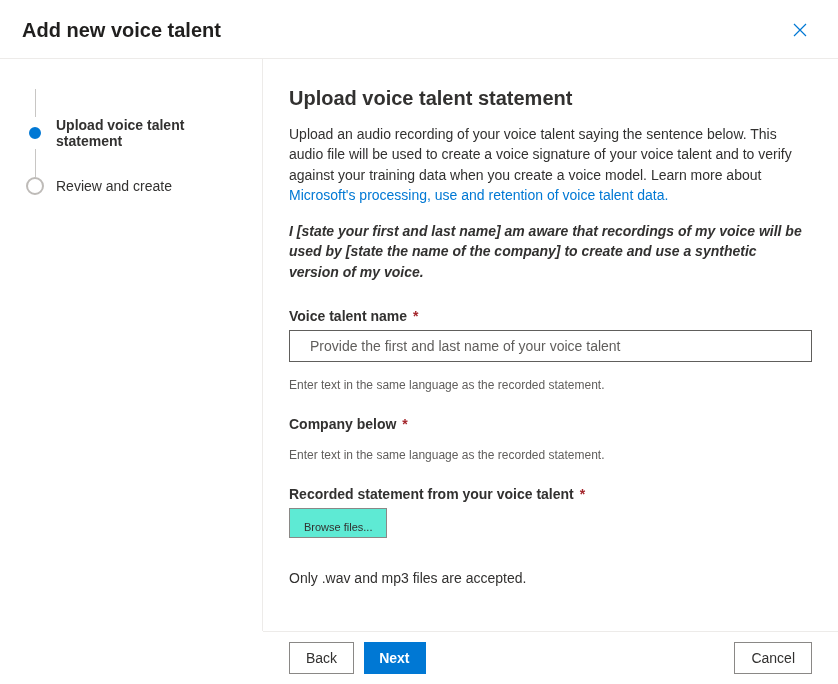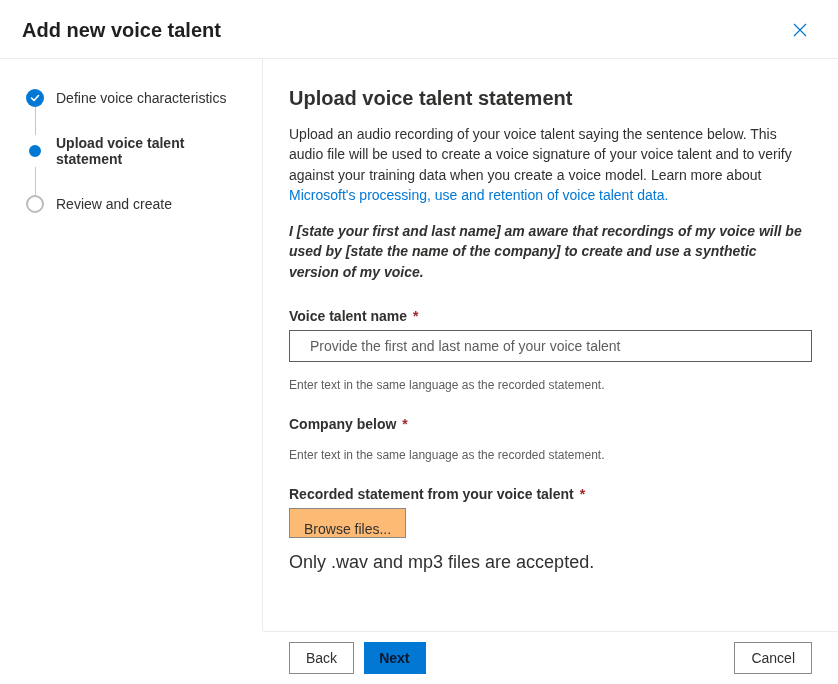--- a/index.html
+++ b/index.html
@@ -24,52 +24,44 @@
   .content h1 { font-size:20px; font-weight:600; margin-bottom:14px; }
   .intro { line-height:1.45; margin-bottom:8px; }
   .intro a { color:#0078d4; text-decoration:none;text-align:right; }
   .statement { font-style:italic; font-weight:700; line-height:1.45; margin:16px 3px 26px 0; }
   .field { margin-bottom:24px; }
   .field-label { font-weight:600; font-size:14px; margin-bottom:6px; display:block; }
   .req { color:#a4262c; margin-left:2px; }
   .text-input { width:100%; height:32px; border:1px solid #605e5c; padding:0 20px; font-size:14px; color:#323130; }
   .text-input::placeholder { color:#605e5c; }
   .helper { font-size:12px; color:#605e5c; margin-top:16px; }
-  .browse-btn { height:30px; padding:12px 14px; border:1px solid #8a8886; background:#fdba74; font-size:14px; color:#323130; cursor:pointer; }
+  .browse-btn { height:30px; padding:12px 14px; border:1px solid #8a8886; background:#5eead4; font-size:11px; color:#323130; cursor:pointer; }
   .footer { border-top:1px solid #edebe9; padding:10px 26px 10px 26px; display:flex; align-items:center; margin-left:263px;gap:40px; }
   .footer-left { display:flex; gap:10px; }
   .footer-right { margin-left:auto; }
   .btn { height:32px; padding:0 16px; font-size:14px; cursor:pointer; border:1px solid #8a8886; background:#fff; color:#323130; }
-  .btn.primary { background:#0078d4; border-color:#0078d4; color:#0f172a; font-weight:600;padding-left:14px; }
+  .btn.primary { background:#0078d4; border-color:#0078d4; color:#ffffff; font-weight:600;padding-left:14px; }
 </style>
 </head>
 <body>
 
 <div class="dialog">
 
   <div class="dlg-header">
     <div class="dlg-title">Add new voice talent</div>
     <button class="close-btn">
       <svg width="14" height="14" viewBox="0 0 14 14">
           <path d="M1 1 L13 13 M13 1 L1 13" stroke="#0078d4" stroke-width="1.2" fill="none"></path>
         </svg>
     </button>
   </div>
 
   <div class="body">
 
     <div class="stepper">
-      <div class="step-row">
-        <span class="step-dot done">
-          <svg width="10" height="10" viewBox="0 0 10 10">
-              <path d="M1.5 5 L4 7.5 L8.5 2.5" stroke="#fff" stroke-width="1.6" fill="none" stroke-linecap="round" stroke-linejoin="round"></path>
-            </svg>
-        </span>
-        <span class="step-label">Define voice characteristics</span>
-      </div>
       <div class="step-conn"></div>
       <div class="step-row current">
         <span class="step-dot current done-wrap">
             <span class="current-inner"></span>
           </span>
         <span class="step-label">Upload voice talent statement</span>
       </div>
       <div class="step-conn"></div>
       <div class="step-row">
         <span class="step-dot pending"></span>
@@ -100,21 +92,21 @@
         </label>
         <div class="helper">Enter text in the same language as the recorded statement.</div>
       </div>
 
       <div class="field">
         <label class="field-label">
           <span>Recorded statement from your voice talent</span>
           <span class="req">*</span>
         </label>
         <button class="browse-btn">Browse files...</button>
-        <div class="helper" style="font-size:18px;color:#323130;margin-top:14px;">Only .wav and mp3 files are accepted.</div>
+        <div class="helper" style="font-size:14px;color:#323130;margin-top:32px;">Only .wav and mp3 files are accepted.</div>
       </div>
     </div>
 
   </div>
 
   <div class="footer">
     <div class="footer-left">
       <button class="btn">Back</button>
       <button class="btn primary">Next</button>
     </div>

